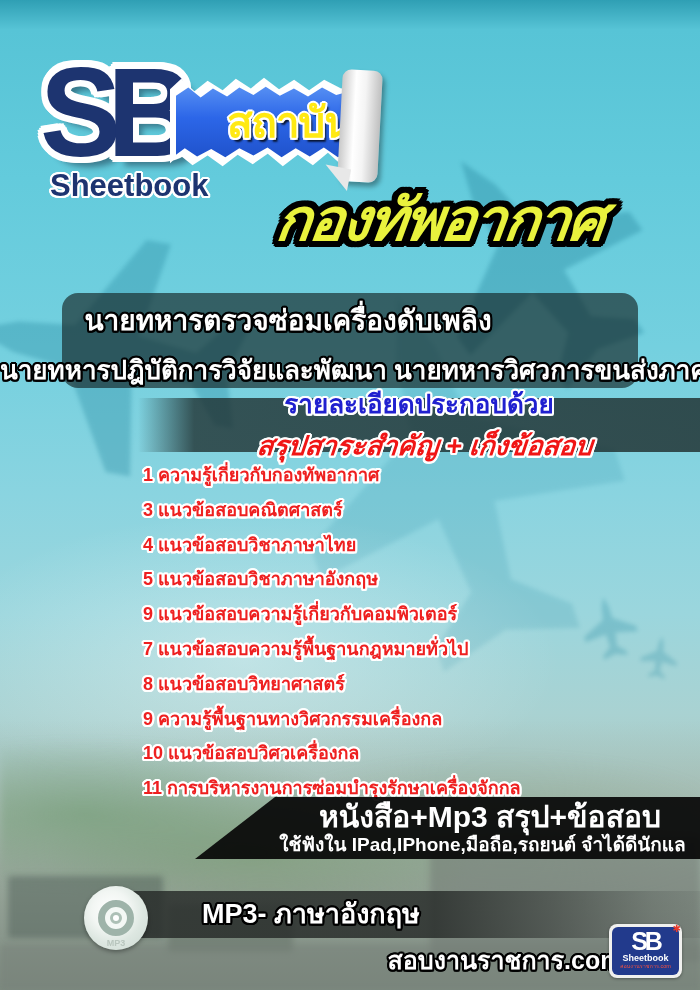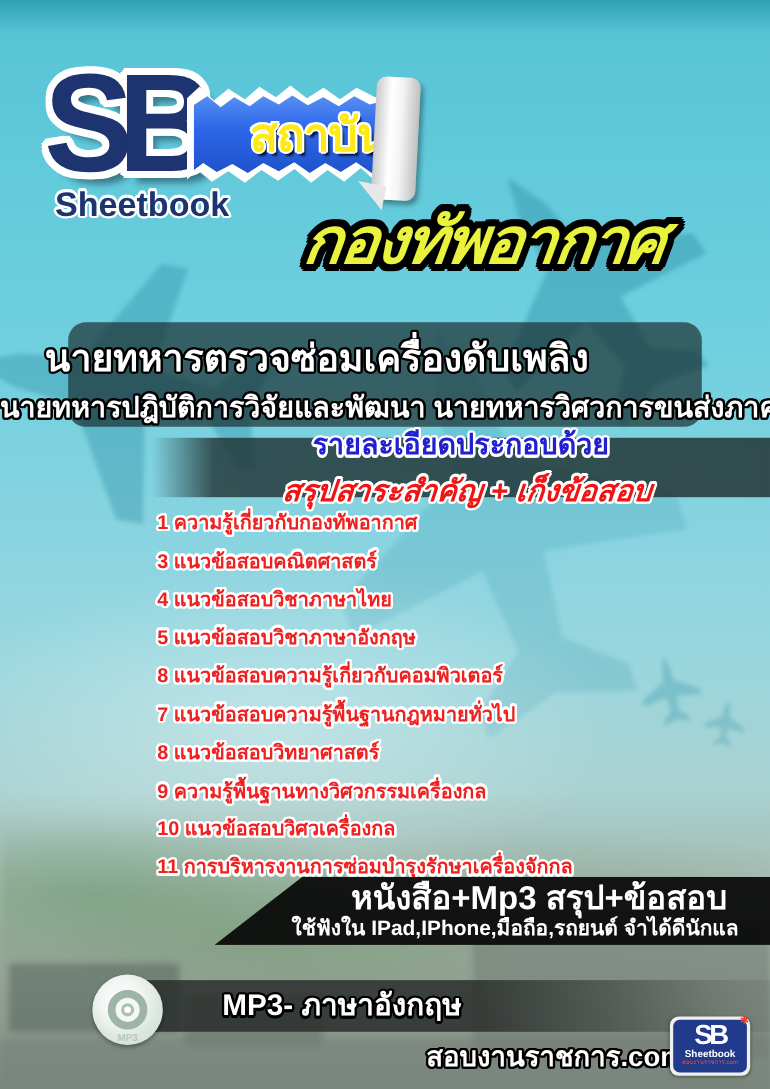--- a/index.html
+++ b/index.html
@@ -78,42 +78,42 @@
           transform:rotate(8deg);}
   .sheetbook{left:50px;top:168px;font-size:31px;font-weight:bold;color:#1d3470;letter-spacing:0;}
 
   
   .title{left:200px;top:184px;width:480px;text-align:center;font-size:58px;font-weight:bold;
          font-style:italic;color:#e9f23d;transform:skewX(-7deg);letter-spacing:-2px;line-height:72px;}
 
   
   .pos-box{left:62px;top:293px;width:576px;height:95px;background:rgba(22,38,38,.66);
            border-radius:16px;}
-  .pos1{left:0;top:298px;width:576px;text-align:center;font-size:34px;font-weight:bold;color:#fff;}
+  .pos1{left:0;top:298px;width:576px;text-align:center;font-size:28px;font-weight:bold;color:#fff;}
   .pos2{left:0;top:349px;width:700px;text-align:center;font-size:26px;font-weight:bold;color:#fff;
         white-space:nowrap;}
 
   
   .details-bar{left:138px;top:398px;width:562px;height:54px;
         background:linear-gradient(90deg,rgba(30,46,46,0) 0%,rgba(30,46,46,.78) 10%,
                    rgba(30,46,46,.82) 100%);
         display:flex;align-items:center;justify-content:center;white-space:nowrap;flex-direction:column;}
   .d-label{font-size:26px;font-weight:bold;color:#2020cf;}
   .d-high{font-size:27px;font-weight:bold;font-style:italic;color:#f01515;margin-left:12px;
           transform:skewX(-5deg);}
 
   
   .contents{left:143px;top:458px;margin:0;padding:0;list-style:none;}
   .contents li{font-size:18px;font-weight:bold;color:#ee2020;line-height:34.8px;white-space:nowrap;}
 
   
   .bundle-bar{left:195px;top:797px;width:505px;height:62px;background:rgba(8,8,8,.93);
         clip-path:polygon(80px 0,100% 0,100% 100%,0 100%);}
   .b1{padding:3px 0 0 85px;text-align:center;font-size:30px;font-weight:bold;color:#fff;line-height:33px;}
-  .b2{padding-left:70px;text-align:left;font-size:19px;font-weight:bold;color:#fff;line-height:23px;}
+  .b2{padding-left:70px;text-align:center;font-size:19px;font-weight:bold;color:#fff;line-height:23px;}
   .mp3-bar{left:110px;top:891px;width:590px;height:47px;
         background:linear-gradient(90deg,rgba(38,42,40,.82) 0%,rgba(38,42,40,.82) 55%,
                    rgba(48,52,50,.55) 75%,rgba(60,64,62,.22) 92%,rgba(60,64,62,.1) 100%);}
   .mp3-label{margin-left:92px;font-size:27px;font-weight:bold;color:#fff;line-height:46px;}
   .disc{left:84px;top:886px;width:64px;height:64px;border-radius:50%;
         background:radial-gradient(circle at 42% 38%,#ffffff 0%,#f2f6f3 35%,#dde7e1 60%,#ccd8d1 100%);
         box-shadow:0 2px 4px rgba(0,0,0,.35);}
   .disc-ring{position:absolute;left:14px;top:14px;width:36px;height:36px;border-radius:50%;
         border:7px solid #9eb3a9;background:#f4f8f5;box-sizing:border-box;}
   .disc-hole{position:absolute;left:50%;top:50%;width:12px;height:12px;margin:-6px 0 0 -6px;
@@ -178,21 +178,21 @@
   <div class="abs details-bar">
     <span class="d-label ow2">รายละเอียดประกอบด้วย</span>
     <span class="d-high ow2">สรุปสาระสำคัญ + เก็งข้อสอบ</span>
   </div>
 
   <ul class="abs contents">
     <li class="ow2">1 ความรู้เกี่ยวกับกองทัพอากาศ</li>
     <li class="ow2">3 แนวข้อสอบคณิตศาสตร์</li>
     <li class="ow2">4 แนวข้อสอบวิชาภาษาไทย</li>
     <li class="ow2">5 แนวข้อสอบวิชาภาษาอังกฤษ</li>
-    <li class="ow2">8 แนวข้อสอบความรู้เกี่ยวกับคอมพิวเตอร์</li>
+    <li class="ow2">9 แนวข้อสอบความรู้เกี่ยวกับคอมพิวเตอร์</li>
     <li class="ow2">7 แนวข้อสอบความรู้พื้นฐานกฎหมายทั่วไป</li>
     <li class="ow2">8 แนวข้อสอบวิทยาศาสตร์</li>
     <li class="ow2">9 ความรู้พื้นฐานทางวิศวกรรมเครื่องกล</li>
     <li class="ow2">10 แนวข้อสอบวิศวเครื่องกล</li>
     <li class="ow2">11 การบริหารงานการซ่อมบำรุงรักษาเครื่องจักกล</li>
   </ul>
 
   <div class="abs bundle-bar">
     <div class="b1">หนังสือ+Mp3 สรุป+ข้อสอบ</div>
     <div class="b2">ใช้ฟังใน IPad,IPhone,มือถือ,รถยนต์ จำได้ดีนักแล</div>

